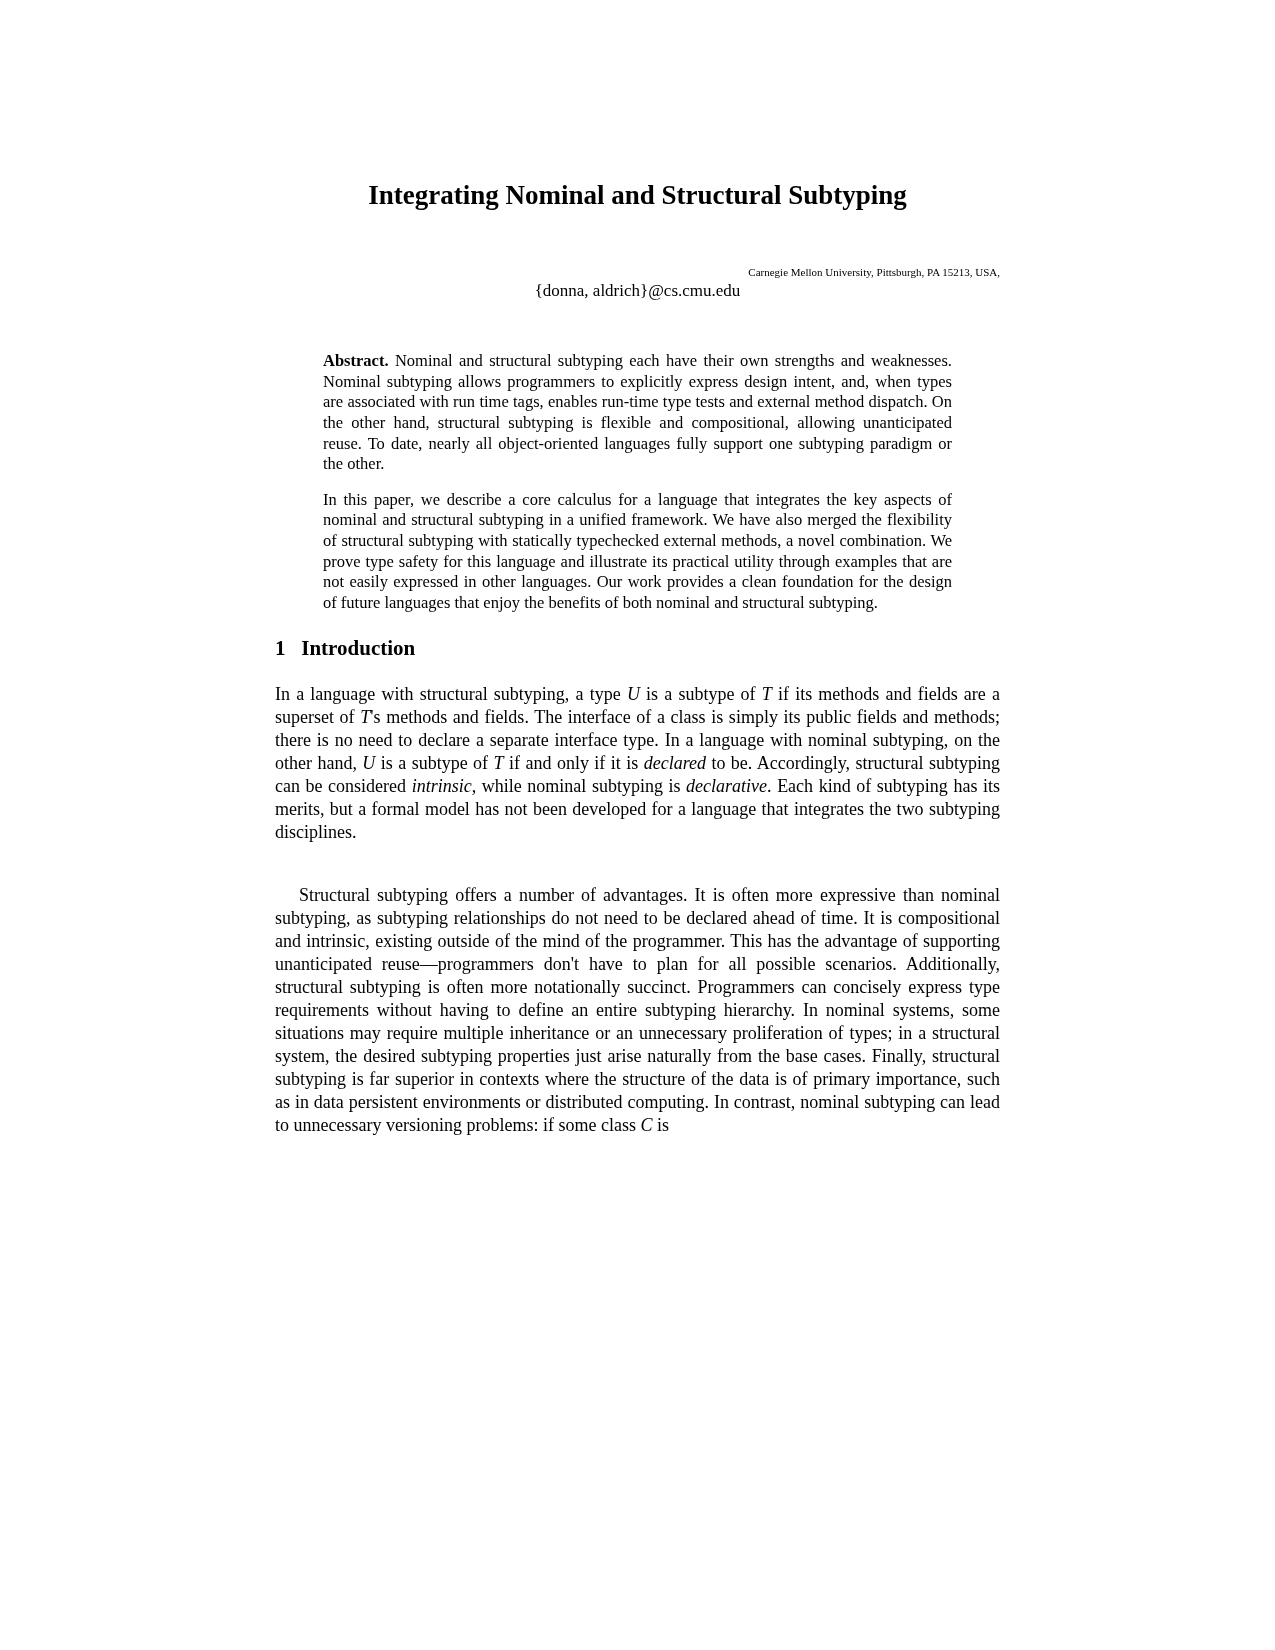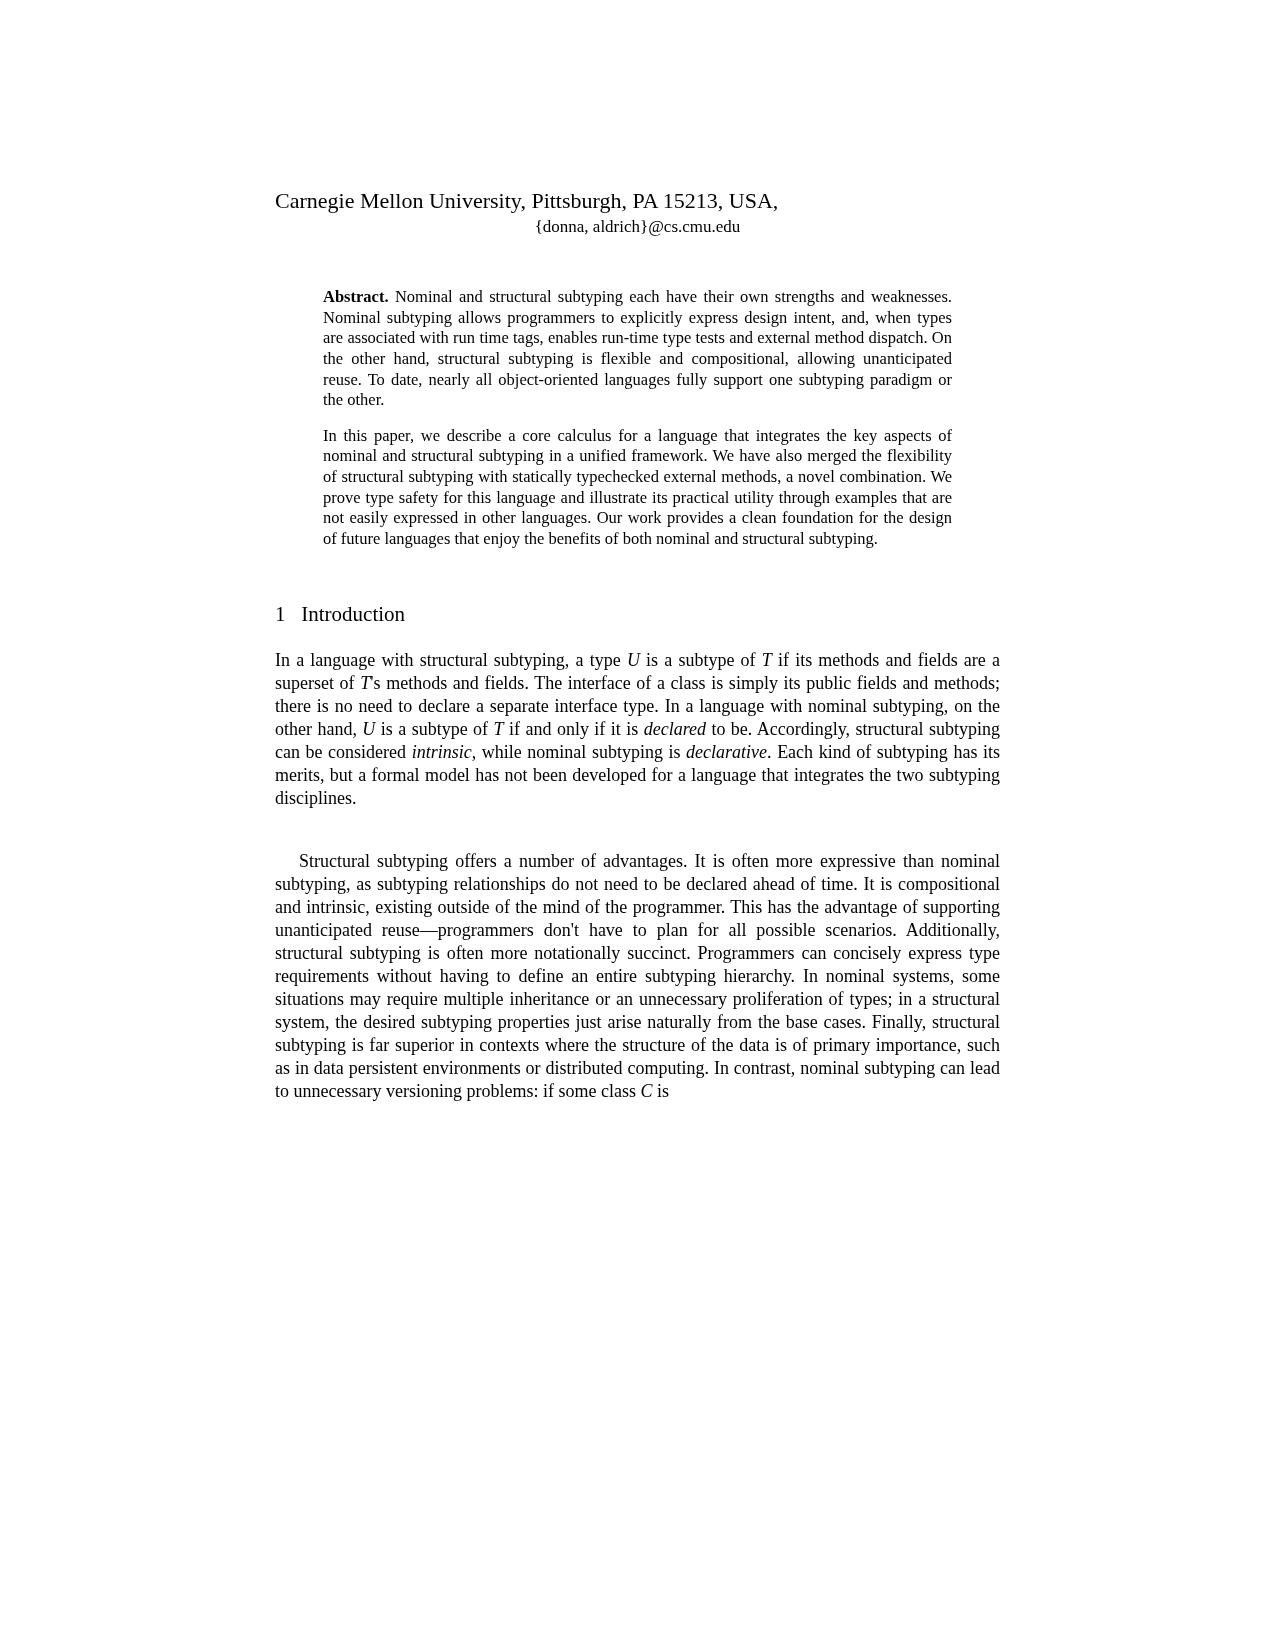--- a/index.html
+++ b/index.html
@@ -23,46 +23,46 @@
       font-size: 27px;
       font-weight: bold;
       margin-bottom: 55px;
     }
     .authors {
       text-align: center;
       font-size: 18px;
       margin-bottom: 18px;
     }
     .affiliation {
-      text-align: left;
-      font-size: 22px;
+      text-align: right;
+      font-size: 11px;
       margin-bottom: 3px;
       margin-top: 8px;
     }
     .email {
       text-align: center;
       font-family: Liberation Serif, serif;
       font-size: 17px;
       margin-bottom: 50px;
     }
     .abstract-block {
-      margin: 0 48px 52px 48px;
+      margin: 0 48px 22px 48px;
       font-size: 16.5px;
       line-height: 1.25;
       text-align: justify;
     }
     .abstract-label {
       font-weight: bold;
     }
     .abstract-p2 {
       margin-top: 15px;
     }
     .section-heading {
       font-size: 21px;
-      font-weight: normal;
+      font-weight: bold;
       margin-bottom: 22px;
       margin-top: 8px;
     }
     .body-text {
       font-size: 18px;
       line-height: 1.28;
       text-align: justify;
     }
     .body-p1 {
       margin-bottom: 0;
@@ -70,20 +70,21 @@
     .body-p2 {
       text-indent: 24px;
       margin-top: 40px;
     }
   </style>
 </head>
 <body>
 
 <div class="page">
 
+  <h1 class="title">Integrating Nominal and Structural Subtyping</h1>
 
 
   <div class="affiliation">Carnegie Mellon University, Pittsburgh, PA 15213, USA,</div>
 
   <div class="email">{donna, aldrich}@cs.cmu.edu</div>
 
   <div class="abstract-block">
     <p>
       <span class="abstract-label">Abstract.</span><span> Nominal and structural subtyping each have their own strengths and weaknesses. Nominal subtyping allows programmers to explicitly express design intent, and, when types are associated with run time tags, enables run-time type tests and external method dispatch. On the other hand, structural subtyping is flexible and compositional, allowing unanticipated reuse. To date, nearly all object-oriented languages fully support one subtyping paradigm or the other.</span>
     </p>

